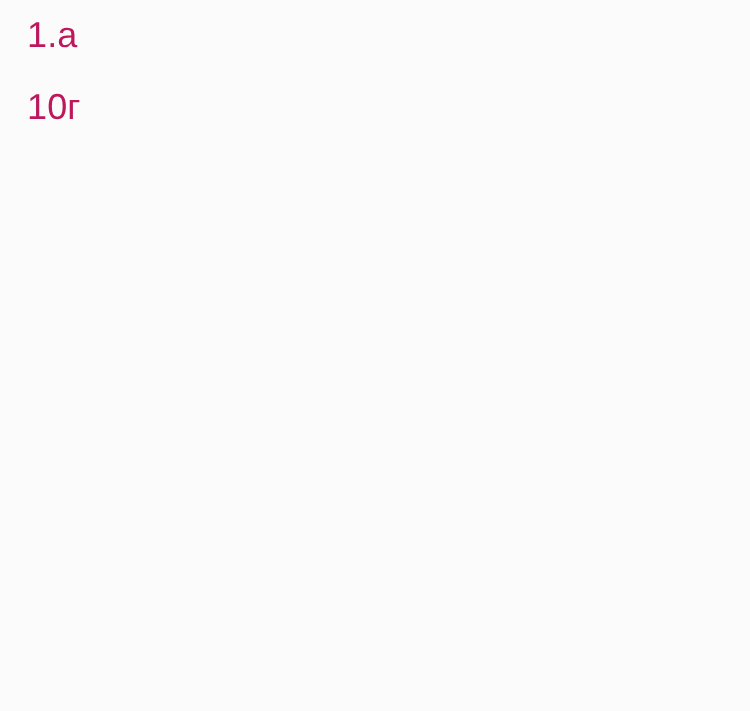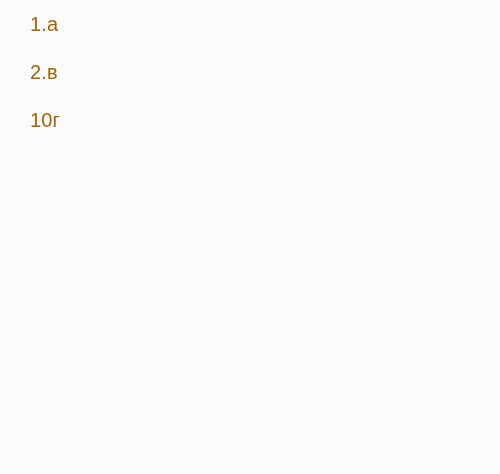--- a/index.html
+++ b/index.html
@@ -30,30 +30,29 @@
     padding: 0;
     position: absolute;
     left: 0;
     top: 0;
     width: 100%;
   }
 
   .answer-line {
     height: 48px;
     line-height: 48px;
-    padding-left: 30px;
-    font-size: 20px;
-    color: #a16207;
+    padding-left: 18px;
+    font-size: 24px;
+    color: #be185d;
     letter-spacing: 0.1px;
     white-space: nowrap;
     font-weight: 400;
   }
 </style>
 </head>
 <body>
 
 <div class="page">
   <ol class="answer-list">
     <li class="answer-line">1.a</li>
-    <li class="answer-line">2.в</li>
     <li class="answer-line">10г</li>
   </ol>
 </div>
 
 </body></html>

